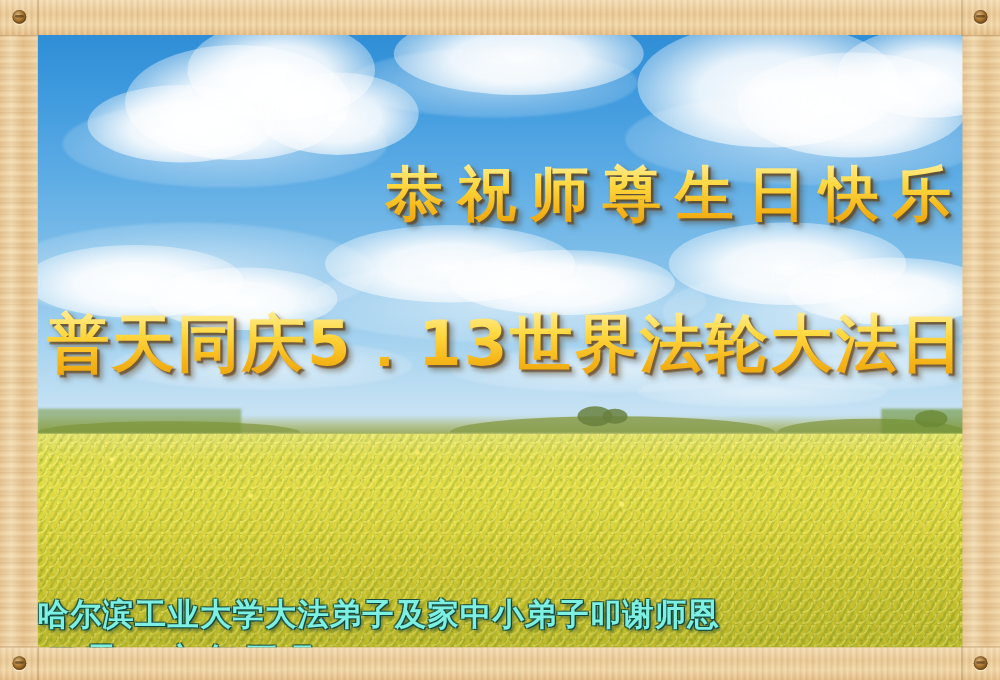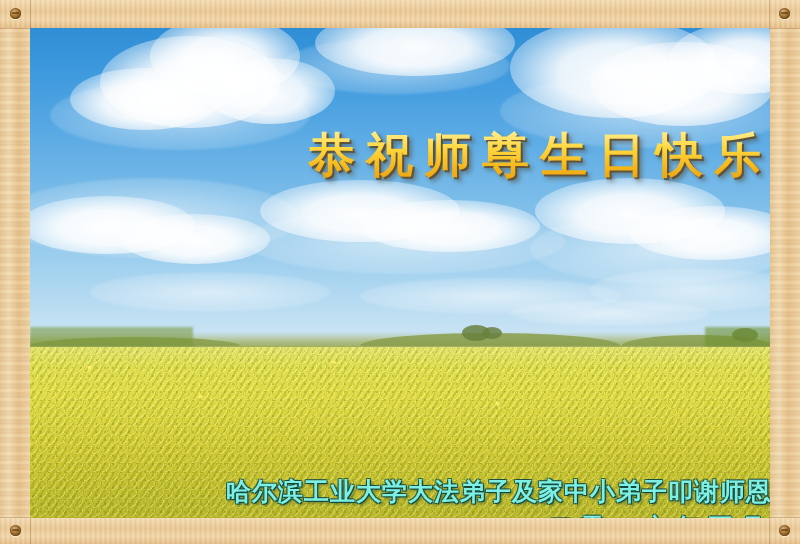--- a/index.html
+++ b/index.html
@@ -244,21 +244,21 @@
     font-size: 50px;
     letter-spacing: 2px;
     text-indent: 2px;
   }
 
   
   .signature {
     position: absolute;
     left: 0;
     right: 0;
-    text-align: right;
+    text-align: left;
     font-family: "DejaVu Sans", "Liberation Sans", sans-serif;
     font-weight: bold;
     white-space: nowrap;
     color: #7ef0e2;
     text-shadow:
        1px 1px 0 rgba(12,70,66,0.95),
       -1px 1px 0 rgba(12,70,66,0.70),
        1px -1px 0 rgba(12,70,66,0.70),
       -1px -1px 0 rgba(12,70,66,0.70),
        2px 2px 3px rgba(8,50,48,0.55);
@@ -323,20 +323,21 @@
     <div class="tree" style="left:452px; bottom:36.6%; width:20px; height:12px;"></div>
     <div class="tree" style="right:14px; bottom:36.0%; width:26px; height:14px;"></div>
 
     <div class="fieldEdgeL"></div>
     <div class="fieldEdgeR"></div>
 
     <div class="field"></div>
 
     <div class="headline" id="line1">恭祝师尊生日快乐</div>
 
+    <div class="headline" id="line2">普天同庆5．13世界法轮大法日</div>
 
     <div class="signature" id="sig1">哈尔滨工业大学大法弟子及家中小弟子叩谢师恩</div>
 
     <div class="signature" id="sig2">二零一六年五月</div>
   </div>
 
   <div class="stile left"></div>
   <div class="stile right"></div>
   <div class="rail top"></div>
   <div class="rail bottom"></div>

